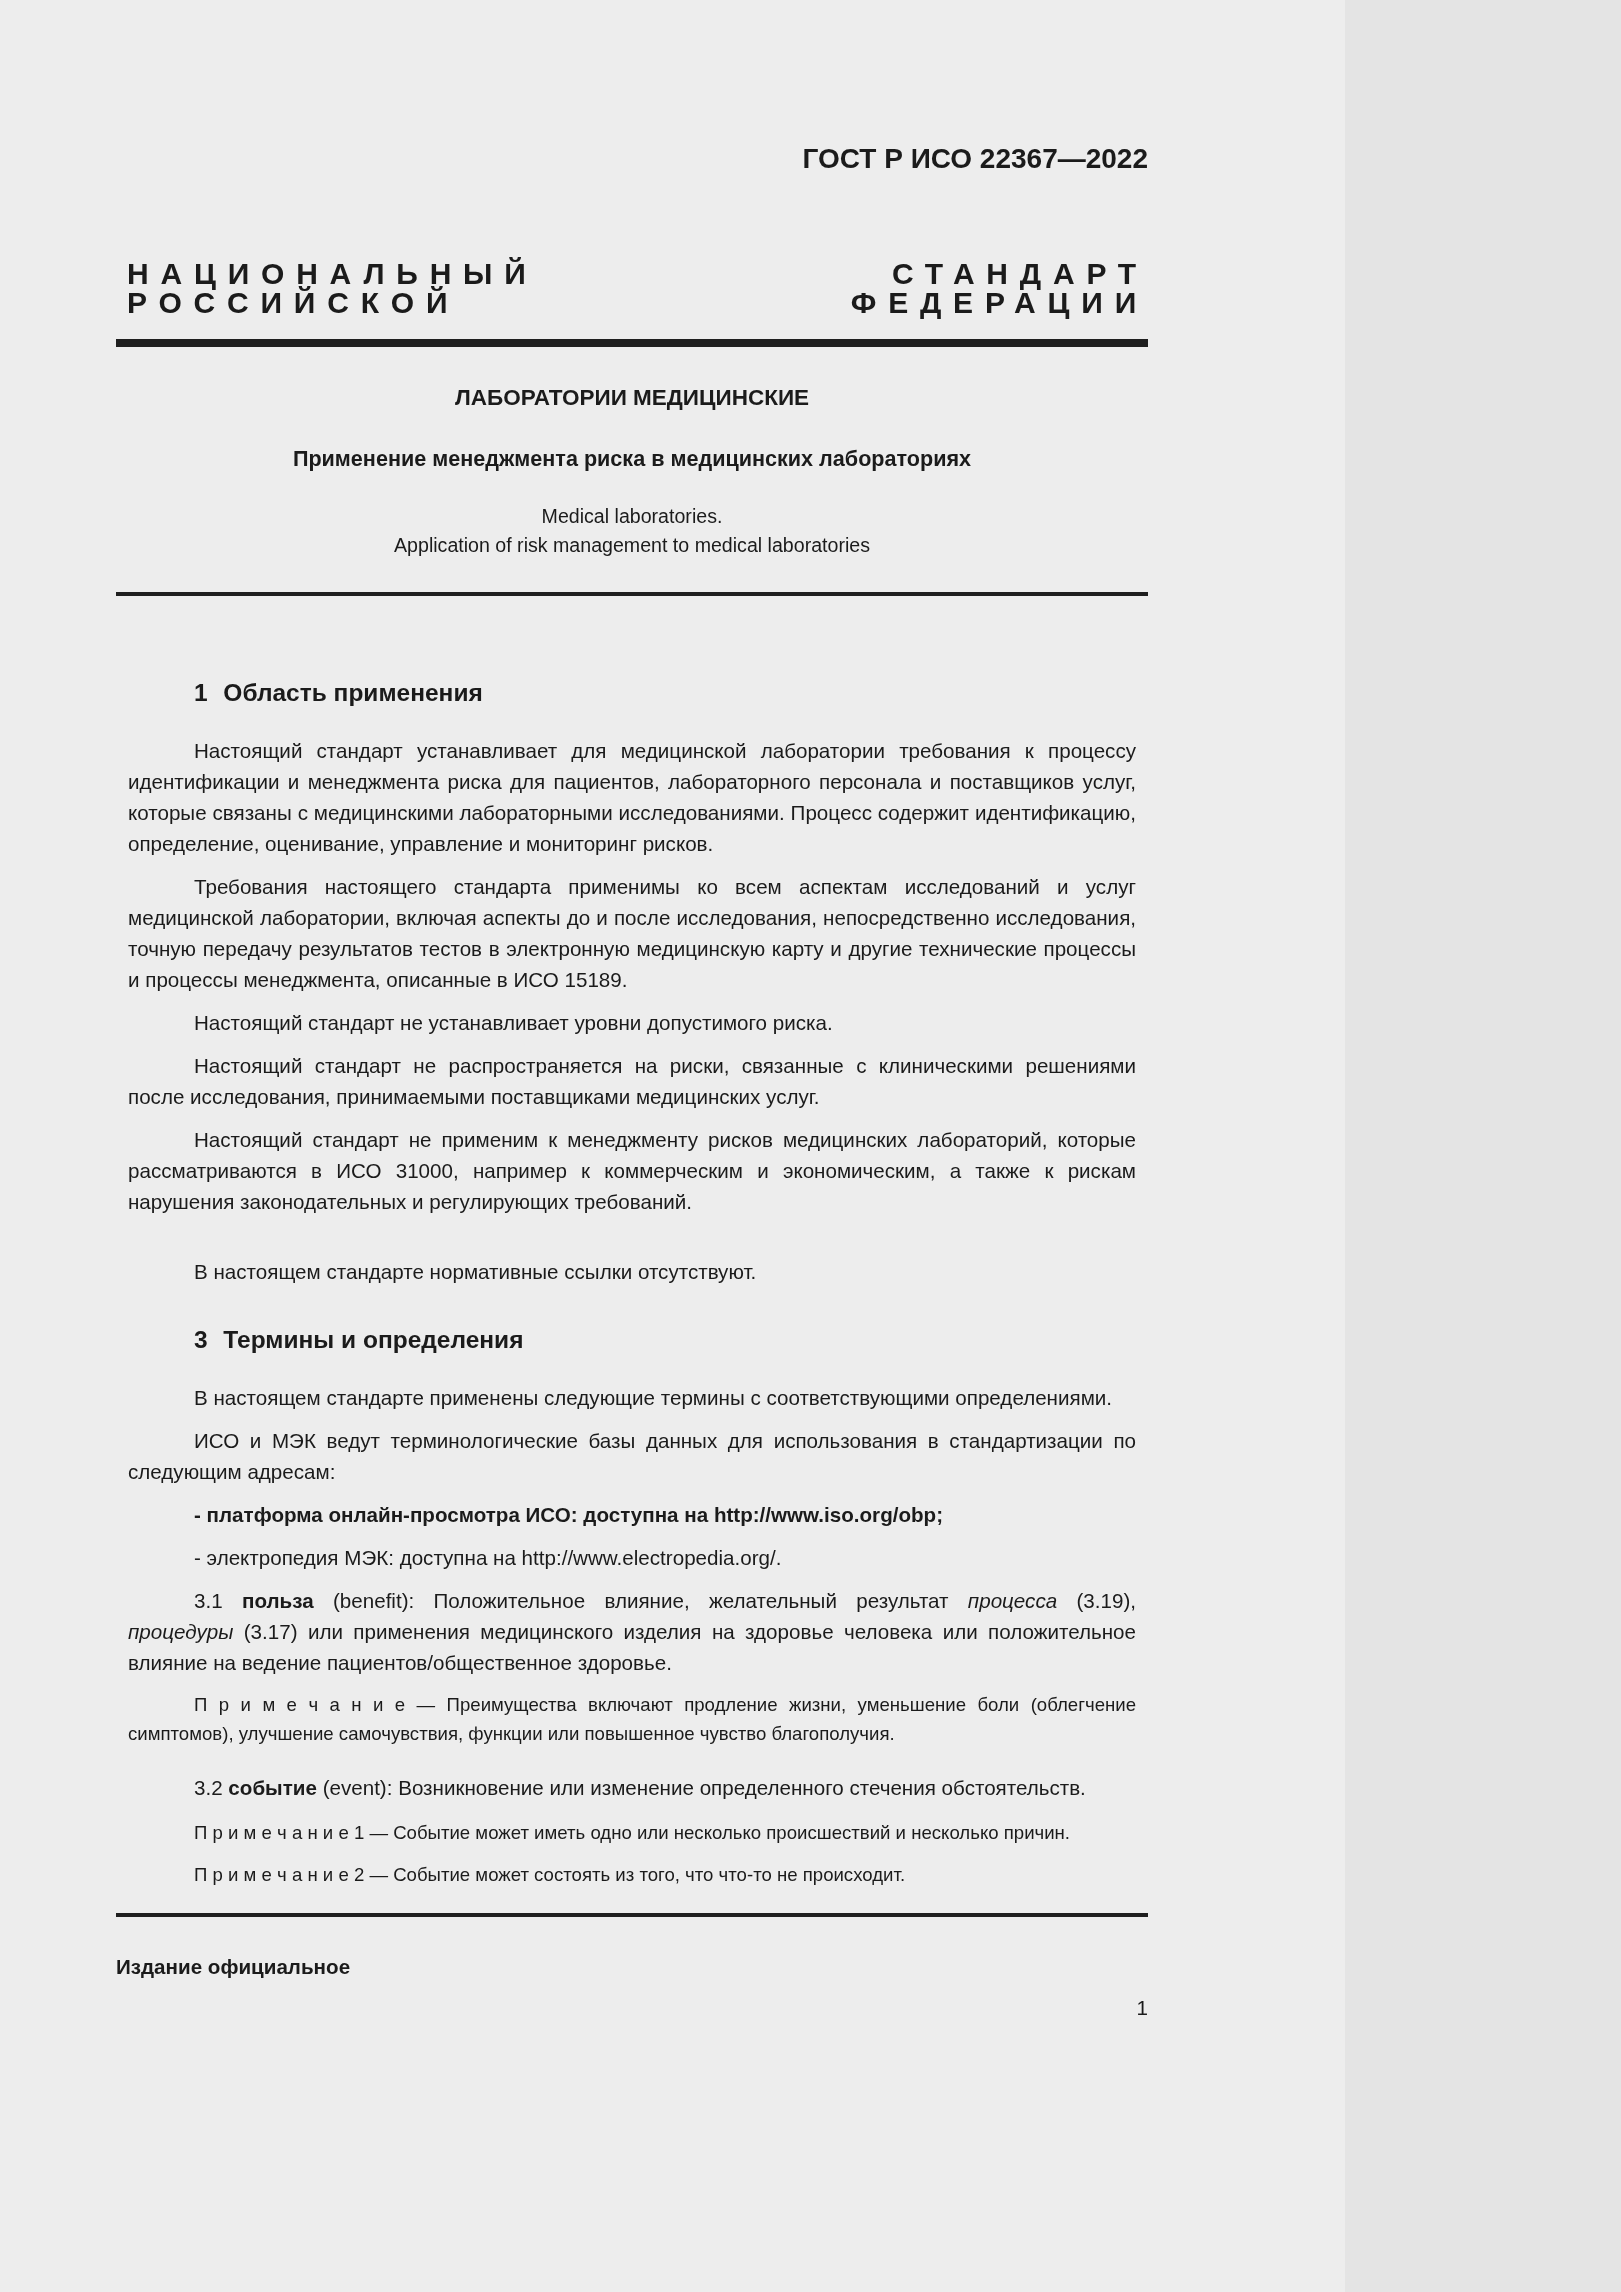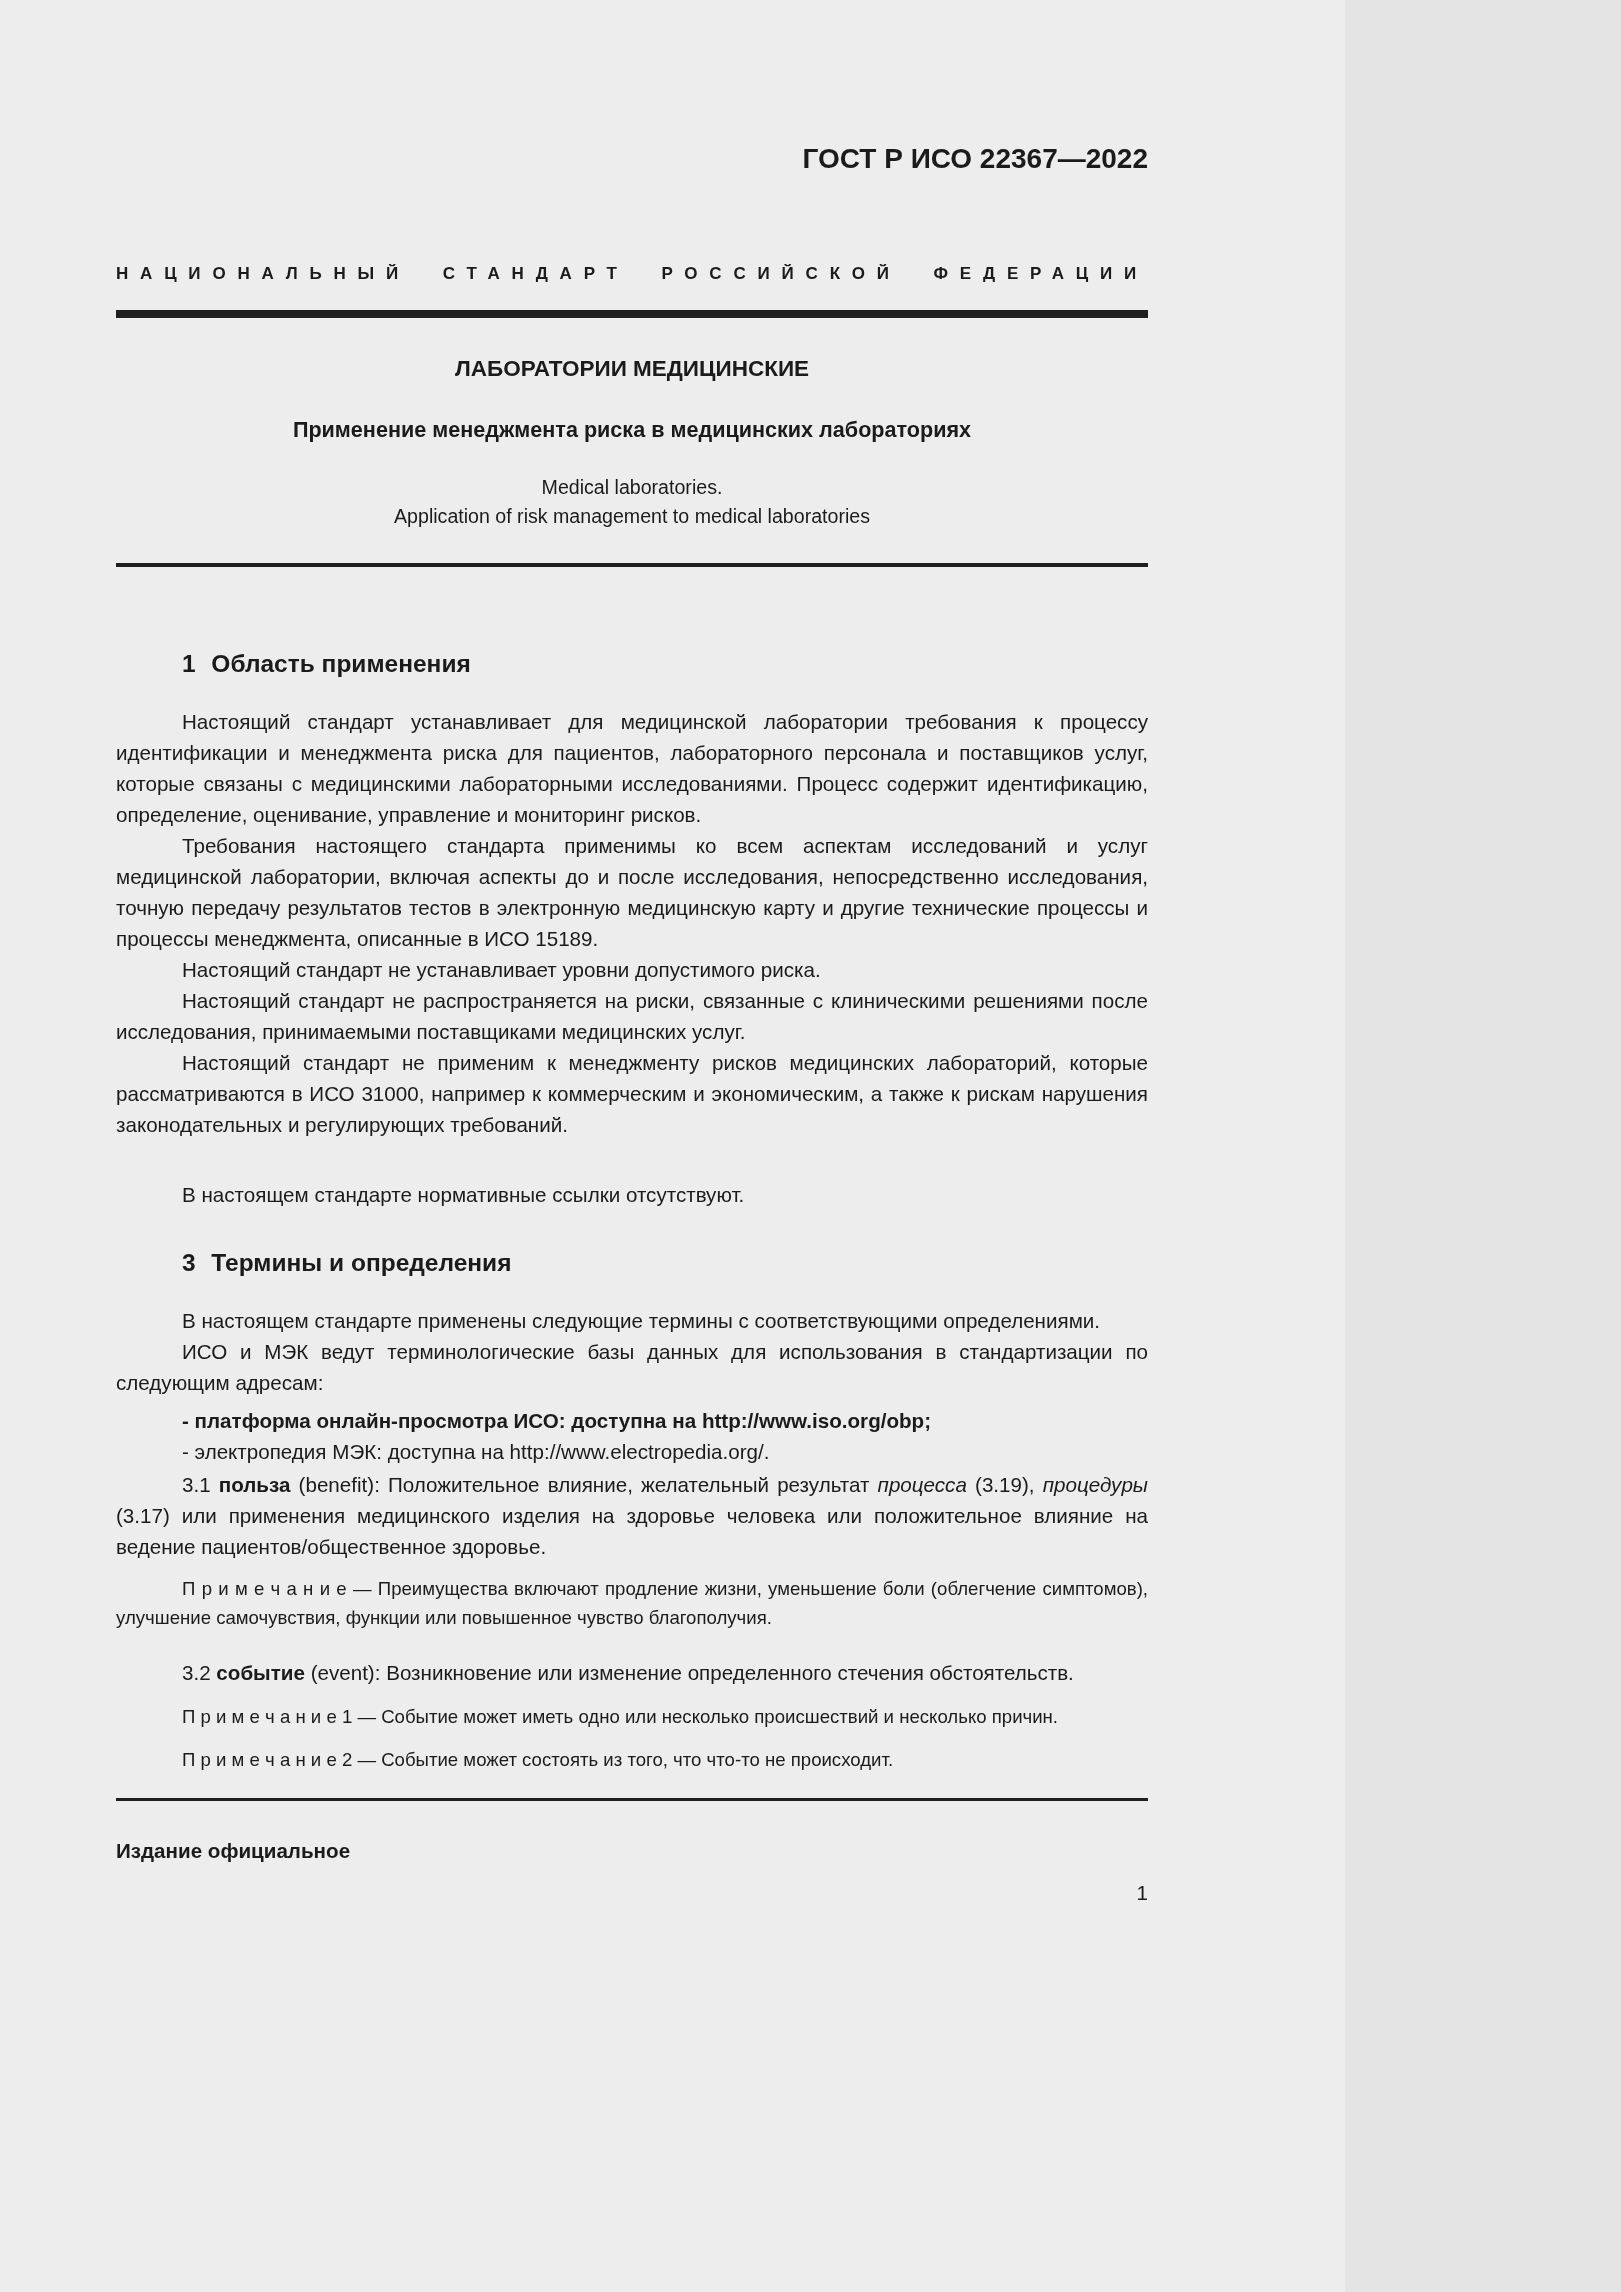--- a/index.html
+++ b/index.html
@@ -7,37 +7,38 @@
     width: 1345px;
     height: 2293px;
     background: #ededed;
     color: #1b1b1b;
     font-family: "Liberation Sans", sans-serif;
     box-sizing: border-box;
     padding: 142px 197px 0 116px;
     position: relative;
     overflow: hidden;
   }
-  p, h2 { margin: 0; padding: 0; font-weight: normal; }
+  p, h2 { margin: 12px; padding: 0; font-weight: normal; }
 
   .doc-number {
     text-align: right;
     font-weight: bold;
     font-size: 28px;
     line-height: 33px;
   }
   .fed-header {
     margin-top: 84px;
     font-weight: bold;
-    font-size: 17px;
+    font-size: 30px;
     line-height: 29px;
     letter-spacing: 11.8px;
     word-spacing: 15.7px;
     text-align: justify;
     text-align-last: justify;
+    margin-left: 11px;
   }
   .rule { background: #1f1f1f; }
   .rule-thick { margin-top: 21.6px; height: 8.8px; }
   .rule-thin  { margin-top: 32px; height: 3.9px; }
   .rule-bottom { margin-top: 23.5px; height: 3.9px; }
 
   .title-main { margin-top: 37px; text-align: center; font-weight: bold; font-size: 22.5px; line-height: 27.4px; }
   .title-sub  { margin-top: 34px; text-align: center; font-weight: bold; font-size: 21.6px; line-height: 25.5px; }
   .title-en   { margin-top: 31px; text-align: center; font-size: 19.6px; line-height: 29px; }
 

